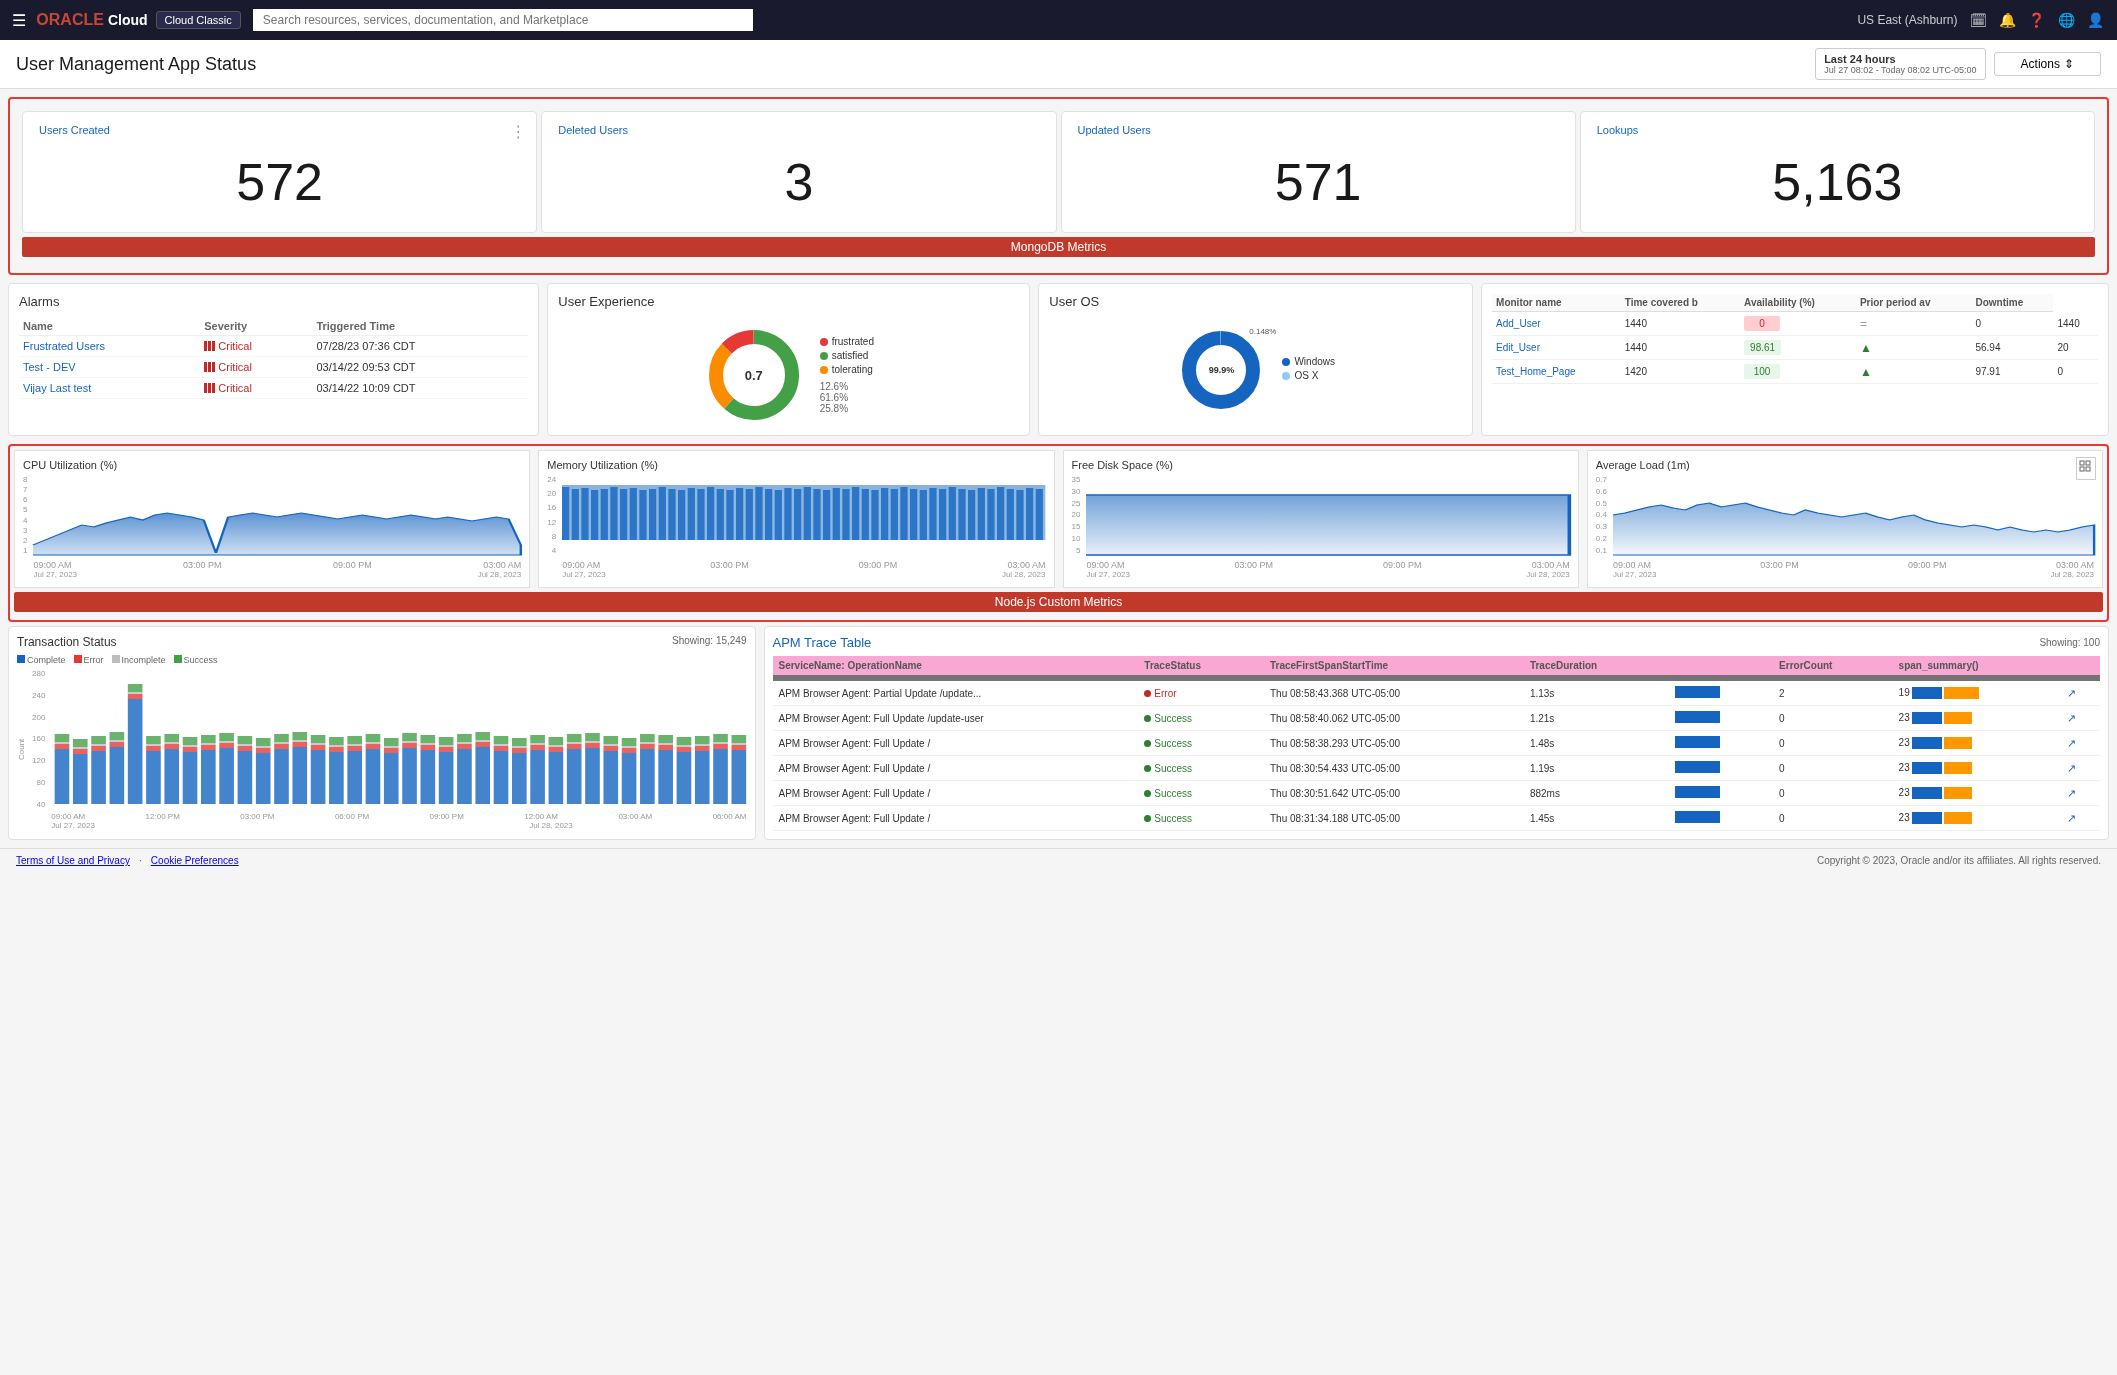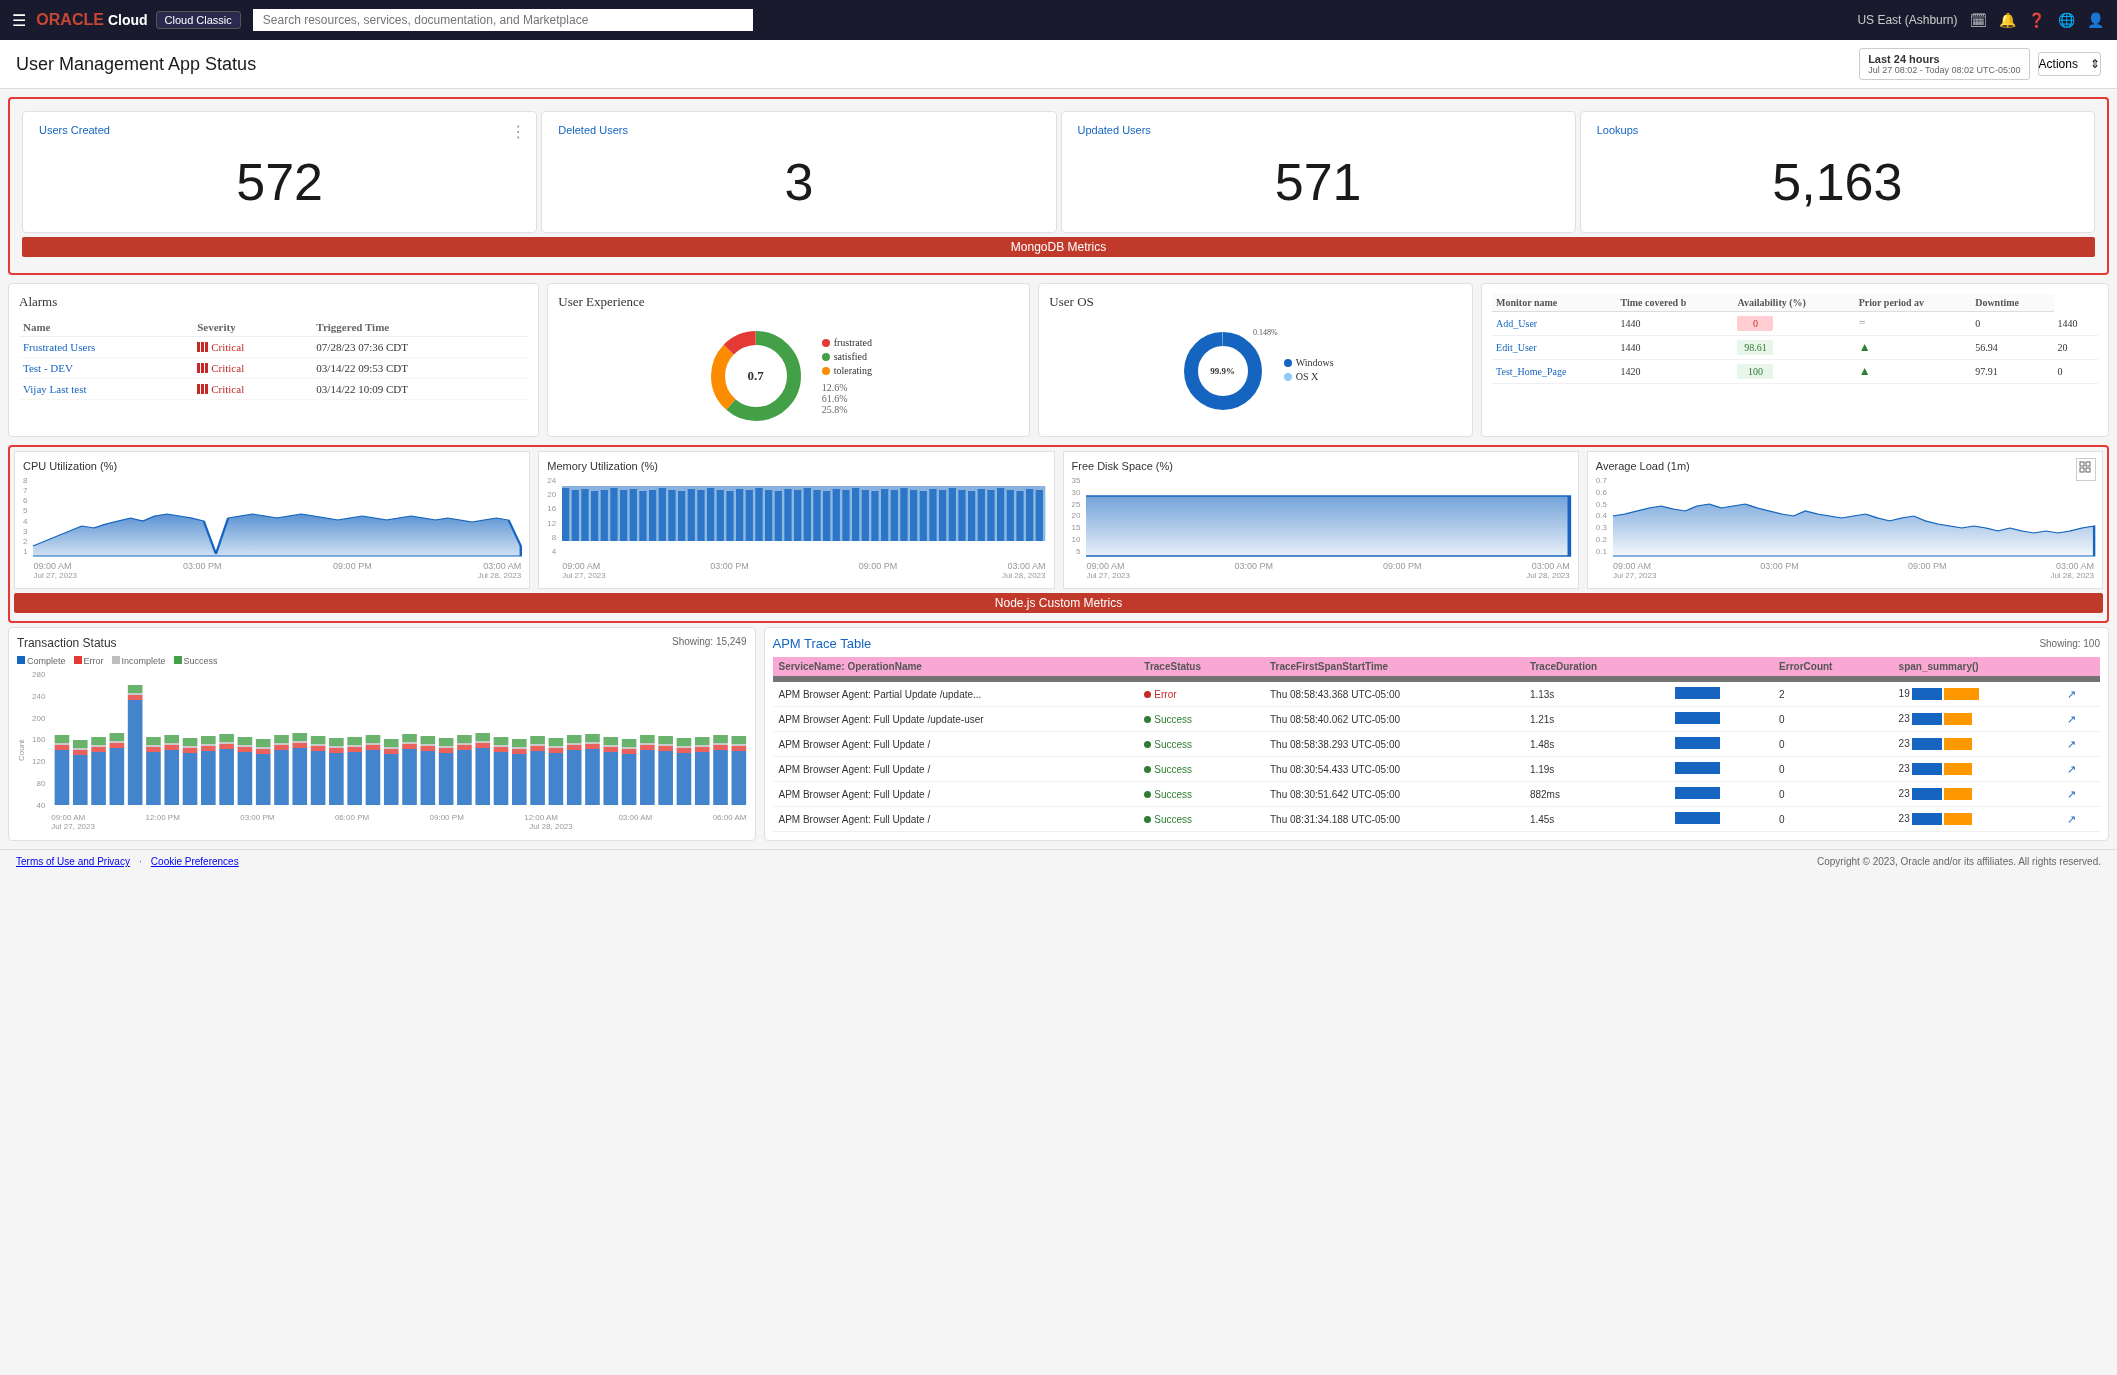--- a/index.html
+++ b/index.html
@@ -13,21 +13,21 @@
     .search-bar { flex: 1; max-width: 500px; }
     .search-bar input { width: 100%; padding: 4px 10px; border-radius: 0; border: none; font-size: 12px; background: #fff; }
     .nav-right { margin-left: auto; display: flex; align-items: center; gap: 12px; color: #ccc; font-size: 12px; }
     .nav-icon { cursor: pointer; font-size: 14px; }
     
     
     .page-header { background: #fff; border-bottom: 1px solid #ddd; padding: 8px 16px; display: flex; align-items: center; justify-content: space-between; }
     .page-title { font-size: 18px; font-weight: 400; color: #1a1a1a; }
     .header-right { display: flex; align-items: center; gap: 8px; }
     .time-range { border: 1px solid #ccc; border-radius: 3px; padding: 4px 8px; font-size: 11px; background: #fff; }
-    .actions-btn { background: #fff; border: 1px solid #ccc; border-radius: 3px; padding: 4px 0; font-size: 12px; cursor: pointer; display: flex; align-items: center; gap: 12px; }
+    .actions-btn { background: #fff; border: 1px solid #ccc; border-radius: 3px; padding: 4px 26px; font-size: 12px; cursor: pointer; display: flex; align-items: center; gap: 4px; }
     
     
     .main-content { padding: 8px; }
     
     
     .red-section { border: 2px solid #e53935; border-radius: 4px; margin-bottom: 8px; padding: 12px; }
     
     
     .metric-cards { display: grid; grid-template-columns: 1fr 1fr 1fr 1fr; gap: 4px; margin-bottom: 4px; }
     .metric-card { background: #fff; border: 1px solid #e0e0e0; border-radius: 4px; padding: 12px 16px; position: relative; }
@@ -173,21 +173,21 @@
         <div class="metric-value">571</div>
       </div>
       <div class="metric-card">
         <div class="metric-label">Lookups</div>
         <div class="metric-value">5,163</div>
       </div>
     </div>
     <div class="section-banner">MongoDB Metrics</div>
   </div>
 
-  <div style="display:grid; grid-template-columns: 1.1fr 1fr 0.9fr 1.3fr; gap:8px; margin-bottom:8px;font-family:Liberation Serif, serif;">
+  <div style="display:grid; grid-template-columns: 1.1fr 1fr 0.9fr 1.3fr; gap:8px; margin-bottom:8px;">
 
     <div class="panel">
       <div class="panel-title">Alarms</div>
       <table class="alarm-table">
         <thead>
           <tr>
             <th>Name</th>
             <th>Severity</th>
             <th>Triggered Time</th>
           </tr>

